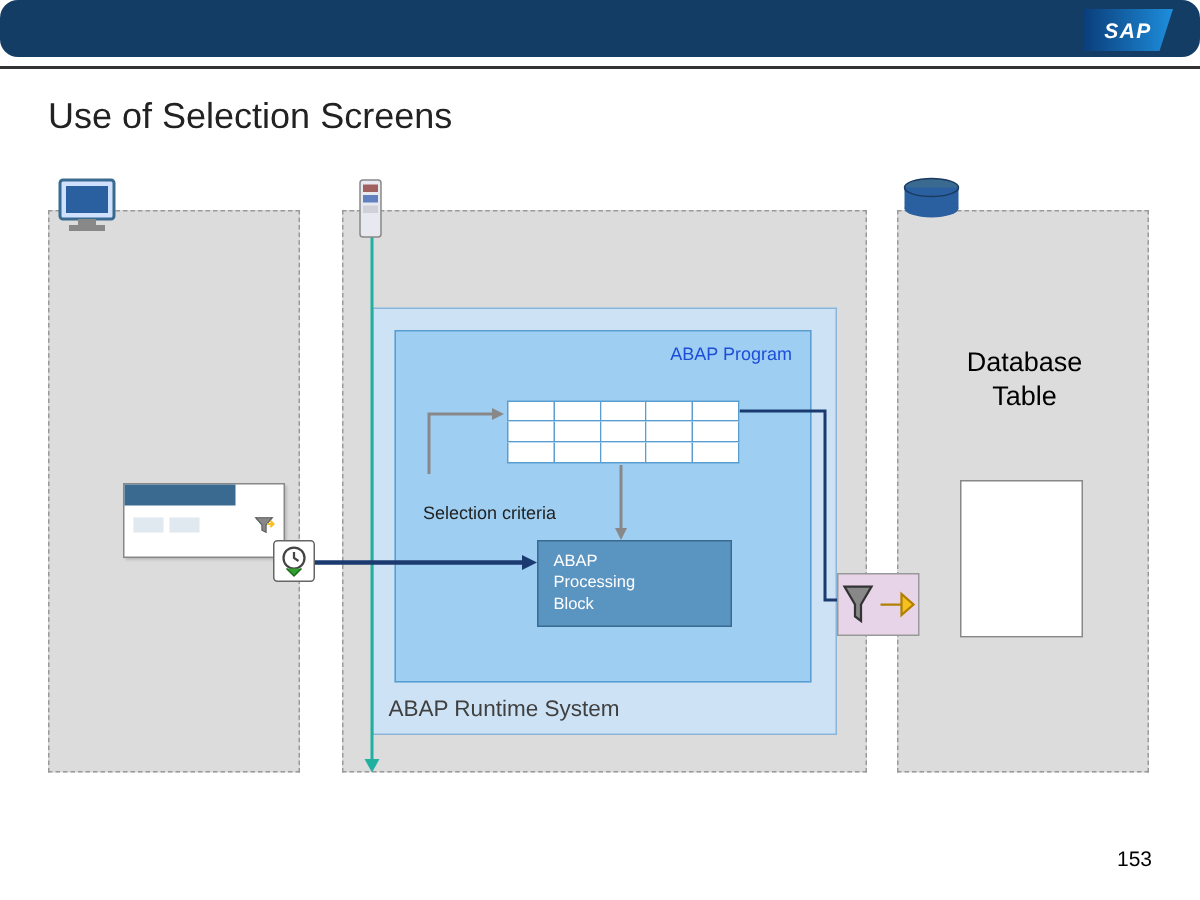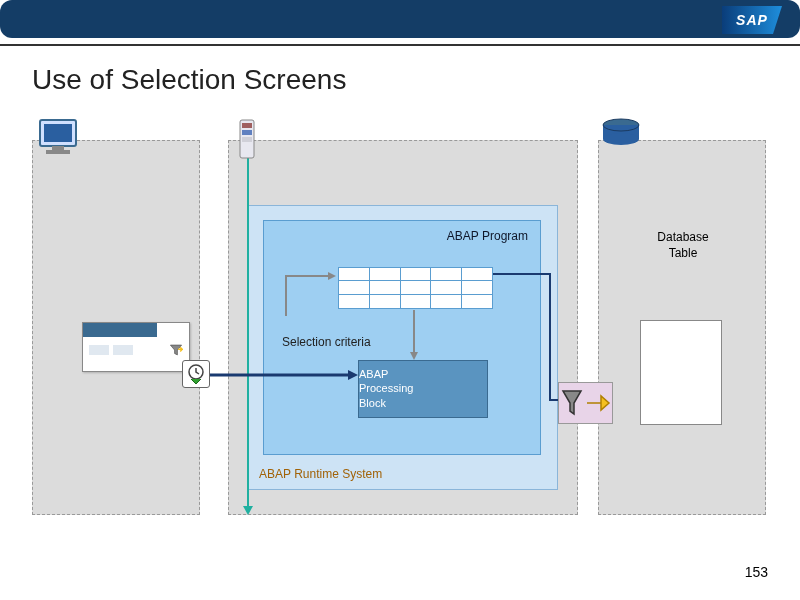--- a/index.html
+++ b/index.html
@@ -2,58 +2,58 @@
 <html><head>
 <meta charset="utf-8">
 <style>
   * { box-sizing: border-box; margin: 0; padding: 0; }
   body { font-family: Arial, sans-serif; width: 800px; height: 600px; position: relative; background: #fff; overflow: hidden; }
   
   .topbar { position: absolute; top: 0; left: 0; right: 0; height: 38px; background: #143d66; border-radius: 12px; }
   .sap-logo { position: absolute; right: 18px; top: 6px; width: 60px; height: 28px; background: linear-gradient(90deg, #0a3d7a 0%, #1e8edc 100%); display: flex; align-items: center; justify-content: center; color: #fff; font-weight: bold; font-size: 14px; font-style: italic; letter-spacing: 1px; clip-path: polygon(0 0, 100% 0, 85% 100%, 0 100%); }
   .divider { position: absolute; top: 44px; left: 0; right: 0; height: 2px; background: #333; }
   
-  .title { position: absolute; top: 64px; left: 32px; font-size: 28px; font-weight: normal; color: #222; }
+  .title { position: absolute; top: 64px; left: 32px; font-size: 24px; font-weight: normal; color: #222; }
   
   .panel { position: absolute; background: #dcdcdc; border: 1.5px dashed #999; }
   .panel-left { left: 32px; top: 140px; width: 168px; height: 375px; }
   .panel-mid { left: 228px; top: 140px; width: 350px; height: 375px; }
   .panel-right { left: 598px; top: 140px; width: 168px; height: 375px; }
   
   .monitor-icon { position: absolute; left: 38px; top: 118px; z-index: 10; }
   .server-icon { position: absolute; left: 237px; top: 118px; z-index: 10; }
   .db-icon { position: absolute; left: 600px; top: 118px; z-index: 10; }
   
   .runtime-box { position: absolute; left: 248px; top: 205px; width: 310px; height: 285px; background: #cde3f5; border: 1px solid #8ab5d9; }
-  .runtime-label { position: absolute; bottom: 8px; left: 10px; font-size: 12px; color: #a16207; }
+  .runtime-label { position: absolute; bottom: 8px; left: 10px; font-size: 15px; color: #404040; }
   
   .program-box { position: absolute; left: 263px; top: 220px; width: 278px; height: 235px; background: #9ecff2; border: 1px solid #5a9dd0; }
-  .program-label { position: absolute; top: 8px; right: 12px; font-size: 12px; color: #0f172a; }
+  .program-label { position: absolute; top: 8px; right: 12px; font-size: 12px; color: #1d4ed8; }
   
   .criteria-label { position: absolute; left: 282px; top: 312px; font-size: 12px; color: #222; z-index: 5; margin-top: 23px; }
   
   .grid-table { position: absolute; left: 338px; top: 267px; width: 155px; height: 44px; z-index: 3; }
   .grid-table .row { height: 14px; display: flex; border-bottom: 1px solid #5a9dd0; }
   .grid-table .row:first-child { border-top: 1px solid #5a9dd0; }
   .grid-table .cell { flex: 1; background: #fff; border-right: 1px solid #5a9dd0; }
   .grid-table .cell:first-child { border-left: 1px solid #5a9dd0; }
   
-  .processing-box { position: absolute; left: 358px; top: 360px; width: 130px; height: 58px; background: #5a94c0; border: 1px solid #3a6a90; padding: 6px 0; font-size: 11px; color: #fff; line-height: 1.3; z-index: 3; }
+  .processing-box { position: absolute; left: 358px; top: 360px; width: 130px; height: 58px; background: #5a94c0; border: 1px solid #3a6a90; padding: 6px 10px; font-size: 11px; color: #fff; line-height: 1.3; z-index: 3; }
   
   .input-card { position: absolute; left: 82px; top: 322px; width: 108px; height: 50px; background: #fff; border: 1px solid #888; box-shadow: 1px 1px 2px rgba(0,0,0,0.2); z-index: 5; }
   .input-card .header { height: 14px; background: #3a6a90; width: 70%; }
   .input-card .fields { display: flex; gap: 4px; padding: 6px 6px 0 6px; align-items: center; }
   .input-card .field { width: 20px; height: 10px; background: #e0e8f0; }
   .input-card .funnel-mini { margin-left: auto; width: 14px; height: 14px; }
   
   .exec-icon { position: absolute; left: 182px; top: 360px; width: 28px; height: 28px; background: #fff; border: 1px solid #666; border-radius: 3px; display: flex; align-items: center; justify-content: center; z-index: 6; }
   
   .filter-icon-big { position: absolute; left: 558px; top: 382px; width: 55px; height: 42px; background: #e8d4e8; border: 1px solid #999; display: flex; align-items: center; justify-content: center; gap: 2px; z-index: 6; }
   
-  .db-table-label { position: absolute; left: 638px; top: 230px; font-size: 12px; color: #000; text-align: center; width: 90px; line-height: 1.3; }
+  .db-table-label { position: absolute; left: 638px; top: 230px; font-size: 18px; color: #000; text-align: center; width: 90px; line-height: 1.3; }
   .db-table-box { position: absolute; left: 640px; top: 320px; width: 82px; height: 105px; background: #fff; border: 1px solid #888; }
   
   .page-num { position: absolute; right: 32px; bottom: 20px; font-size: 14px; color: #000; }
   
   svg.arrow { position: absolute; overflow: visible; pointer-events: none; }
 </style>
 </head>
 <body>
 
 <div class="topbar">

